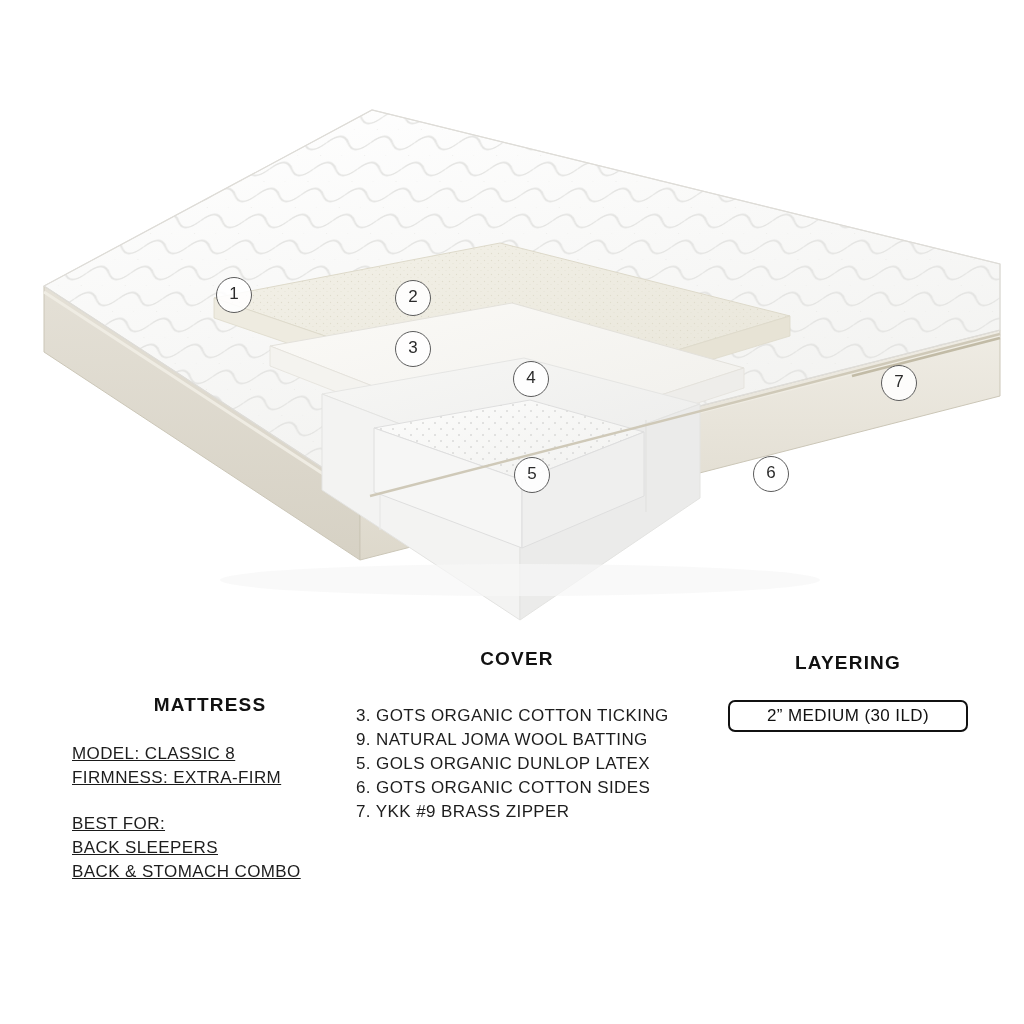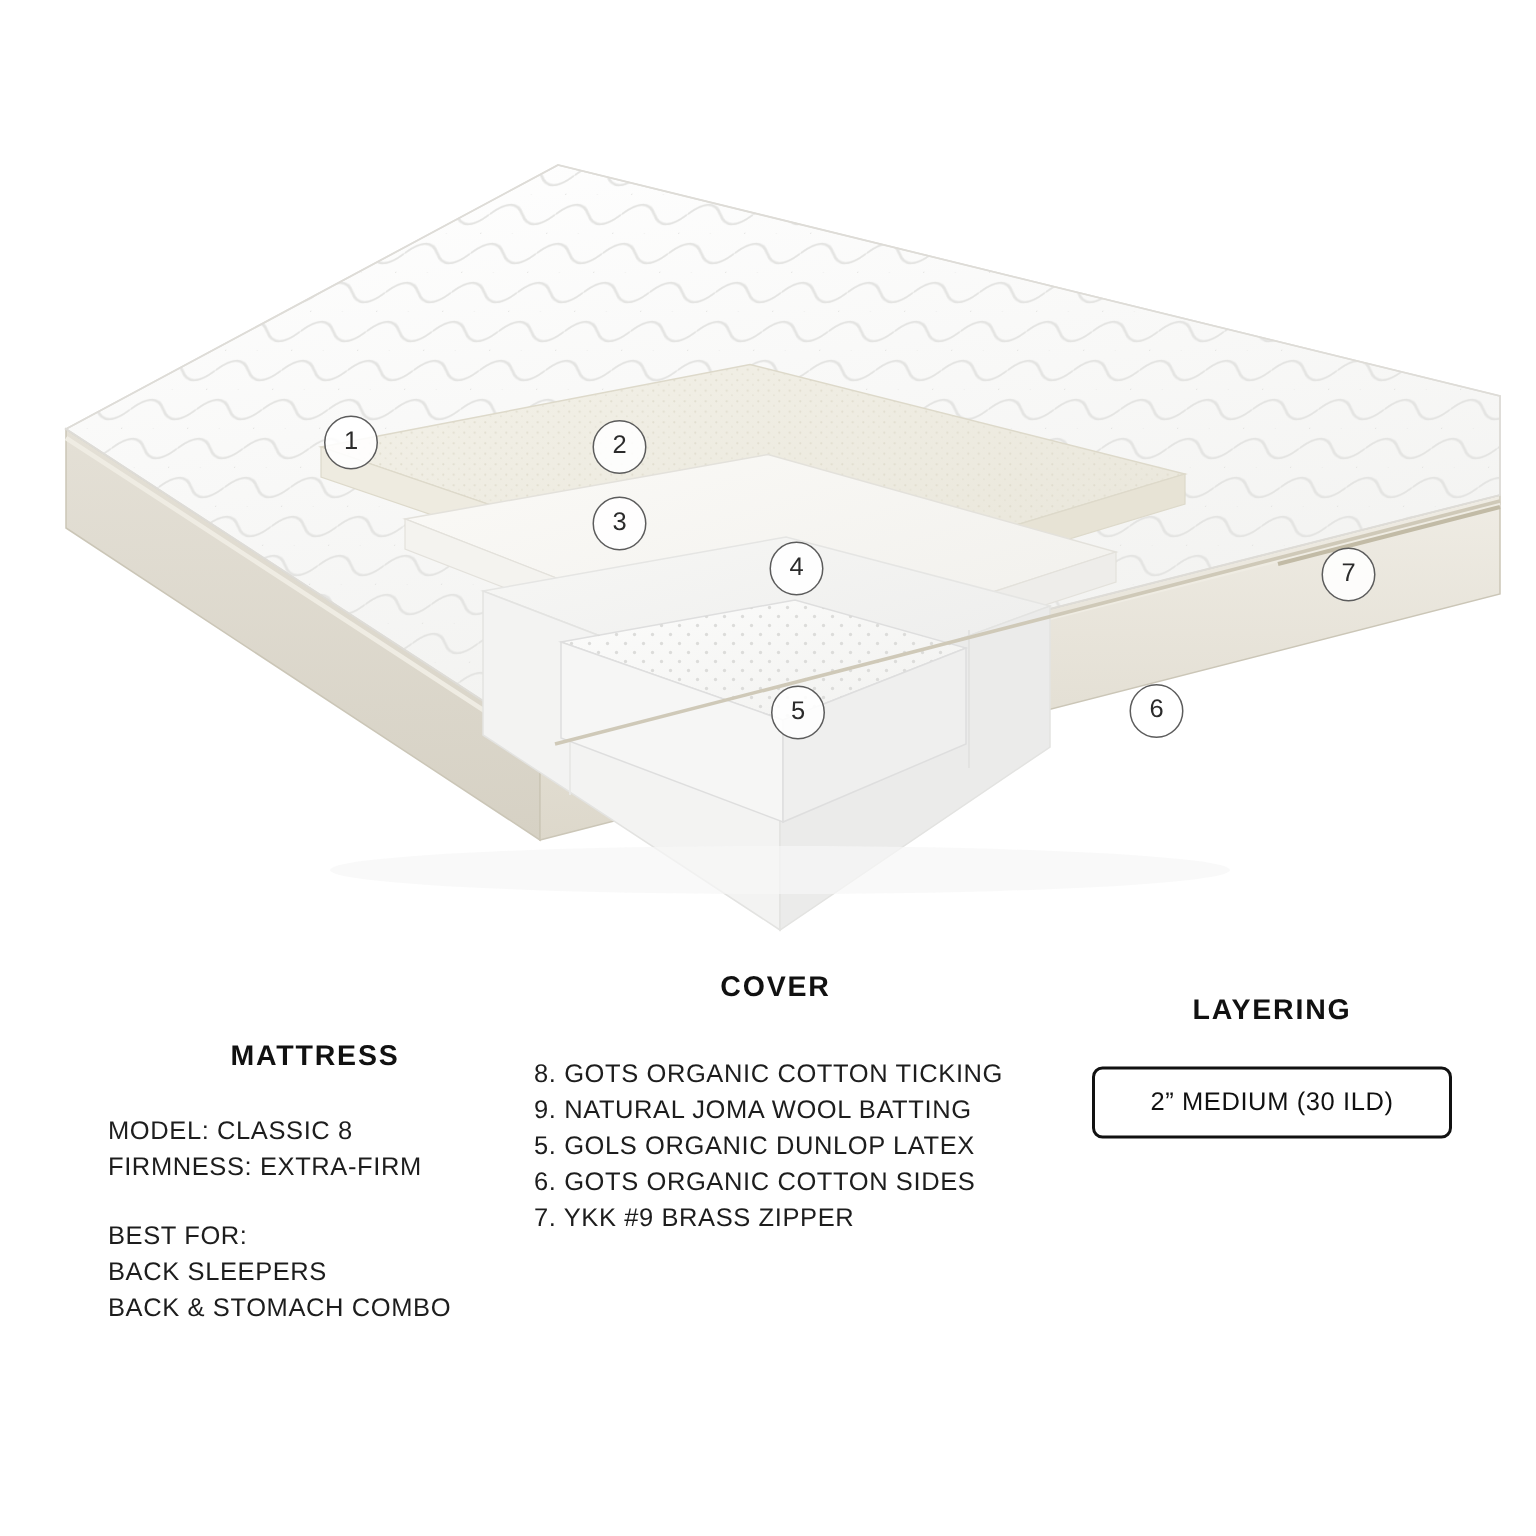--- a/index.html
+++ b/index.html
@@ -66,54 +66,54 @@
 
   
   #col-mattress {
     position: absolute;
     left: 60px;
     top: 0;
     width: 300px;
     margin-top: 46px;
   }
   #col-mattress .col-title { margin-bottom: 26px; }
-  #col-mattress .lines { padding-left: 12px; }
+  #col-mattress .lines { padding-left: 12px; text-decoration: underline; }
   .gap { height: 22px; }
 
   
   #col-cover {
     position: absolute;
     left: 352px;
     top: 0;
     width: 330px;
   }
   #col-cover .col-title { margin-bottom: 34px; }
   #col-cover .lines { padding-left: 4px; }
 
   
   #col-layering {
     position: absolute;
     left: 728px;
-    top: 15px;
+    top: 4px;
     width: 240px;
   }
   #col-layering .col-title { margin-bottom: 26px; }
   .layer-box {
     border: 2px solid #111;
     border-radius: 7px;
     text-align: center;
     font-size: 17px;
     letter-spacing: 0.4px;
     color: #111;
     box-sizing: border-box;
     display: flex;
     align-items: center;
     justify-content: center;
   }
-  #layer-top { height: 48px; margin-bottom: 9px; text-align: center; }
+  #layer-top { height: 32px; margin-bottom: 9px; text-align: center; }
   #layer-bottom { height: 62px; }
 </style>
 </head>
 <body>
 
 <div id="illustration">
   <svg width="1024" height="640" viewBox="0 0 1024 640">
     <defs>
       <linearGradient id="topQuilt" x1="0" y1="0" x2="0.4" y2="1">
         <stop offset="0%" stop-color="#ffffff"></stop>
@@ -242,21 +242,21 @@
       <div class="gap"></div>
       <div class="txt">BEST FOR:</div>
       <div class="txt">BACK SLEEPERS</div>
       <div class="txt">BACK &amp; STOMACH COMBO</div>
     </div>
   </div>
 
   <div id="col-cover">
     <div class="col-title">COVER</div>
     <div class="lines">
-      <div class="txt">8. GOTS ORGANIC COTTON TICKING</div>
+      <div class="txt">3. GOTS ORGANIC COTTON TICKING</div>
       <div class="txt">9. NATURAL JOMA WOOL BATTING</div>
       <div class="txt">5. GOLS ORGANIC DUNLOP LATEX</div>
       <div class="txt">6. GOTS ORGANIC COTTON SIDES</div>
       <div class="txt">7. YKK #9 BRASS ZIPPER</div>
     </div>
   </div>
 
   <div id="col-layering">
     <div class="col-title">LAYERING</div>
     <div class="layer-box" id="layer-top">2” MEDIUM (30 ILD)</div>

